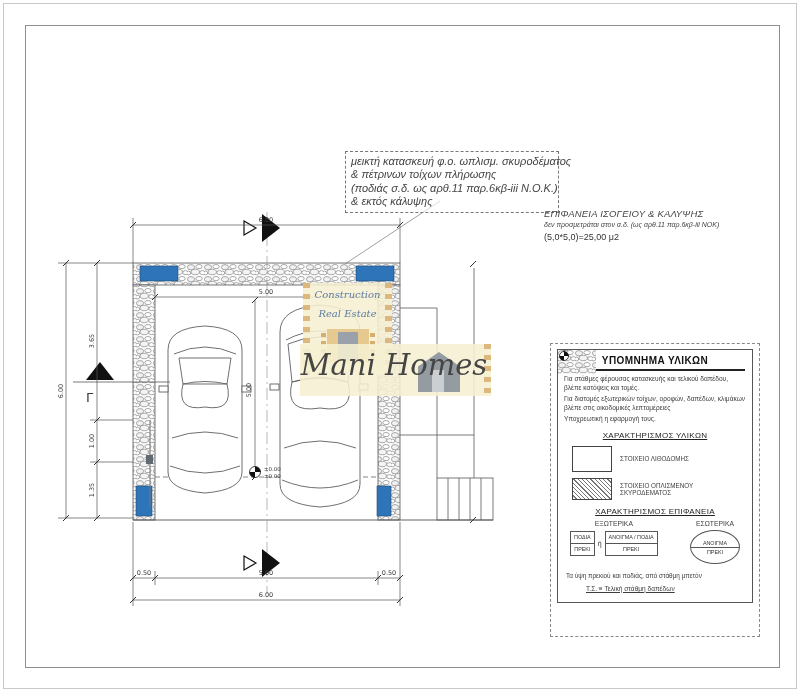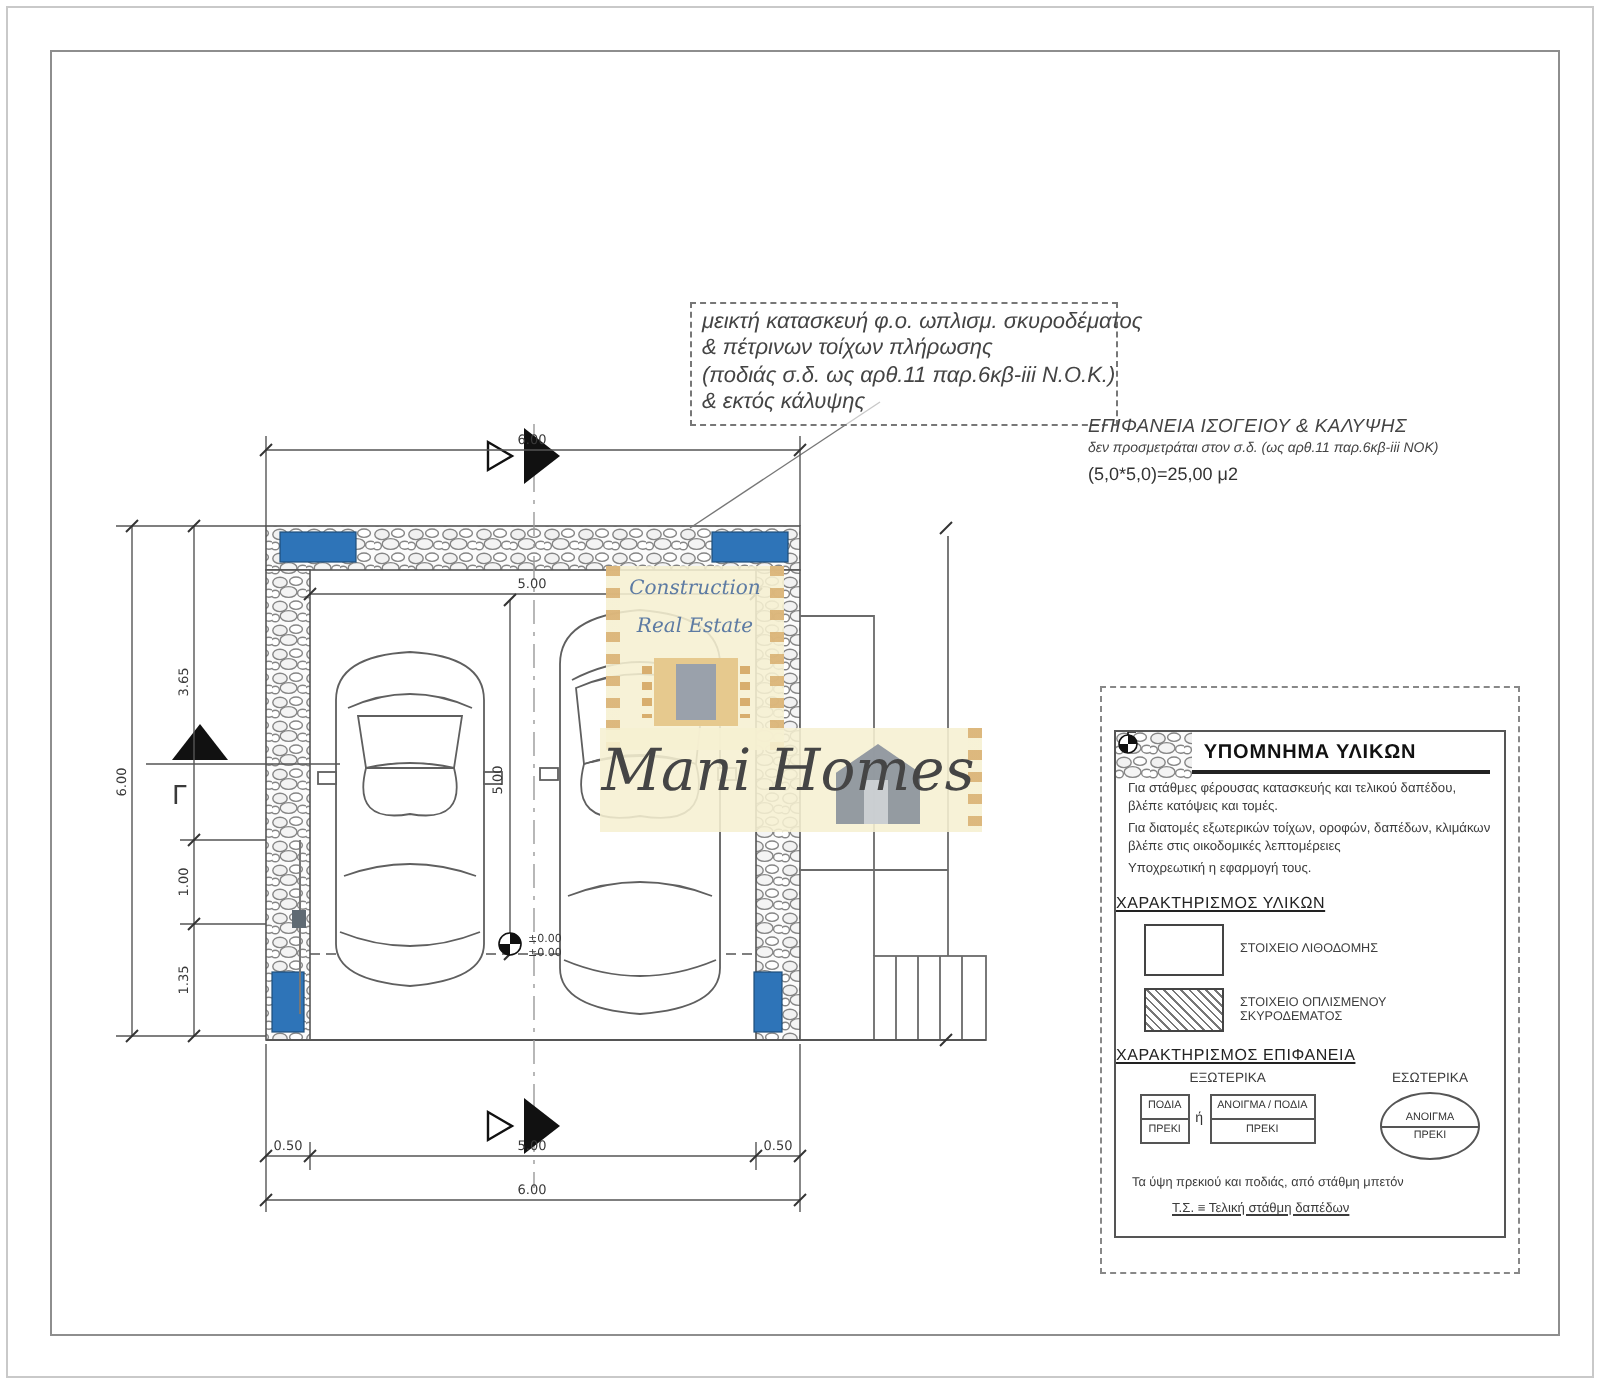--- a/index.html
+++ b/index.html
@@ -28,36 +28,36 @@
       background:repeating-linear-gradient(180deg,#d8ae6e 0 5px,rgba(246,240,209,.2) 5px 11px);opacity:.85;}
   .wm-sprocket.left{left:0;} .wm-sprocket.right{right:0;}
   .wm-line1,.wm-line2{font-family:"DejaVu Serif",serif;font-style:italic;color:#5d7ba3;
       font-size:10px;text-align:center;}
   .wm-line1{margin-top:6px;} .wm-line2{margin-top:8px;}
   .wm-icon{position:absolute;left:24px;top:46px;width:42px;height:34px;background:#e6c98e;}
   .wm-icon .inner{position:absolute;left:11px;top:3px;width:20px;height:28px;background:#9aa1ab;}
   .wm-icon .tabs{position:absolute;top:4px;width:5px;height:26px;
       background:repeating-linear-gradient(180deg,#d8ae6e 0 4px,transparent 4px 8px);}
   .wm-icon .tabs.l{left:-6px;} .wm-icon .tabs.r{right:-6px;}
-  .wm-band{position:absolute;left:300px;top:364px;width:191px;height:52px;
+  .wm-band{position:absolute;left:300px;top:344px;width:191px;height:52px;
            background:rgba(246,240,209,.88);z-index:6;}
   .wm-band .wm-sprocket{height:100%;}
   .wm-house{position:absolute;left:118px;top:8px;width:42px;height:40px;background:#8f969f;opacity:.95;
       clip-path:polygon(50% 0,100% 36%,100% 100%,0 100%,0 36%);}
   .wm-house .door{position:absolute;left:14px;top:18px;width:12px;height:22px;background:#c9cdd2;}
   .wm-brand{position:absolute;left:-6px;top:4px;width:200px;text-align:center;
       font-family:"DejaVu Serif",serif;font-style:italic;font-size:29px;color:#454545;z-index:7;white-space:nowrap;}
 
   
   .legend{position:absolute;left:550px;top:343px;width:208px;height:292px;border:1px dashed #888;z-index:2;background:#fff;}
-  .legend-inner{position:absolute;left:6px;top:5px;width:194px;height:252px;border:1px solid #555;margin-top:16px;}
+  .legend-inner{position:absolute;left:6px;top:5px;width:194px;height:252px;border:1px solid #555;}
   .lg-title{font-size:10px;font-weight:bold;text-align:center;margin-top:5px;letter-spacing:.4px;color:#111;}
   .lg-title-rule{height:0;border-bottom:2.5px solid #222;margin:3px 7px 4px 7px;}
   .lg-p{font-size:6.6px;margin:3px 6px 0 6px;line-height:1.3;color:#3c3c3c;}
-  .lg-sec{font-size:8px;margin-top:7px;text-decoration:underline;letter-spacing:.3px;color:#222;}
+  .lg-sec{font-size:8px;text-align:center;margin-top:7px;text-decoration:underline;letter-spacing:.3px;color:#222;}
   .lg-row{display:flex;align-items:center;margin:6px 10px 0 14px;}
   .lg-swatch{width:38px;height:24px;border:1px solid #444;flex:0 0 auto;background:#fff;}
   .lg-swatch.hatch{height:20px;background:repeating-linear-gradient(45deg,#fff 0 2px,#777 2px 3px);}
   .lg-mat{font-size:6.3px;margin-left:8px;color:#3c3c3c;}
   .lg-frames{display:flex;justify-content:space-between;margin:4px 12px 0 12px;}
   .lg-colhead{font-size:6.8px;text-align:center;color:#3c3c3c;}
   .lg-extrow{display:flex;align-items:center;margin-top:4px;}
   .lg-cellbox{border:1px solid #555;text-align:center;font-size:5.4px;color:#333;}
   .lg-cellbox .cell{padding:2.5px 3px;}
   .lg-cellbox .cell.top{border-bottom:1px solid #555;}

